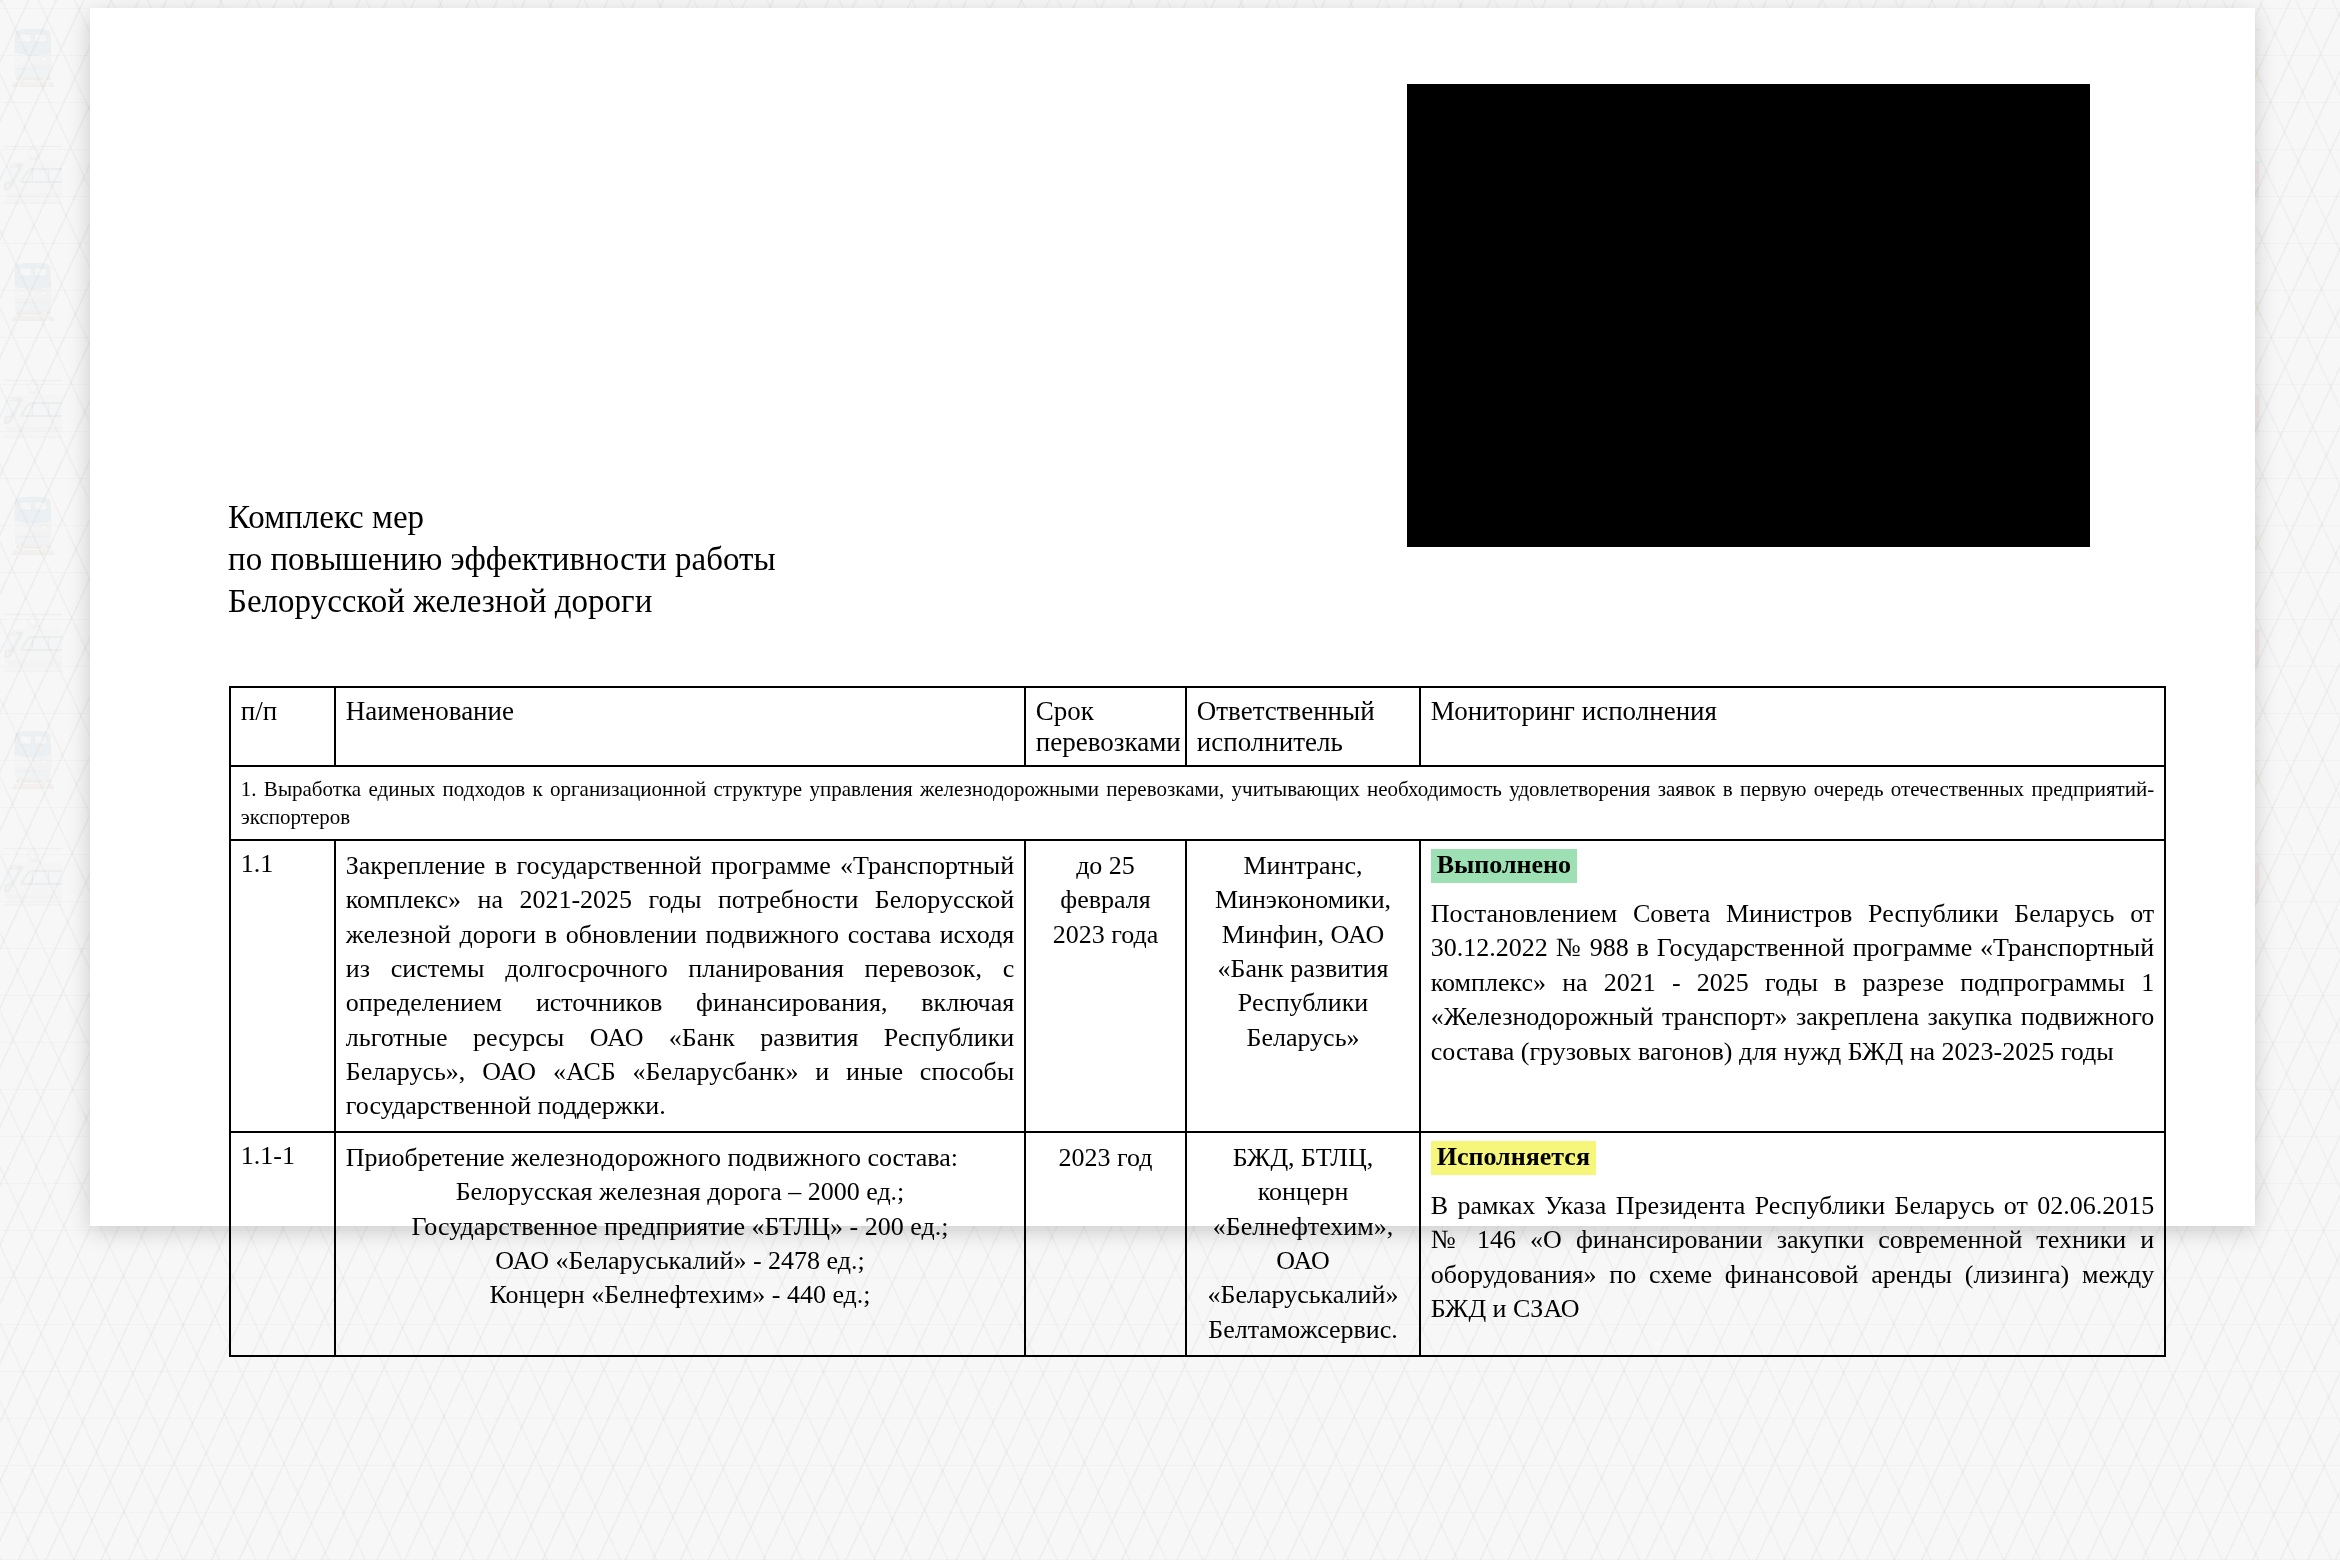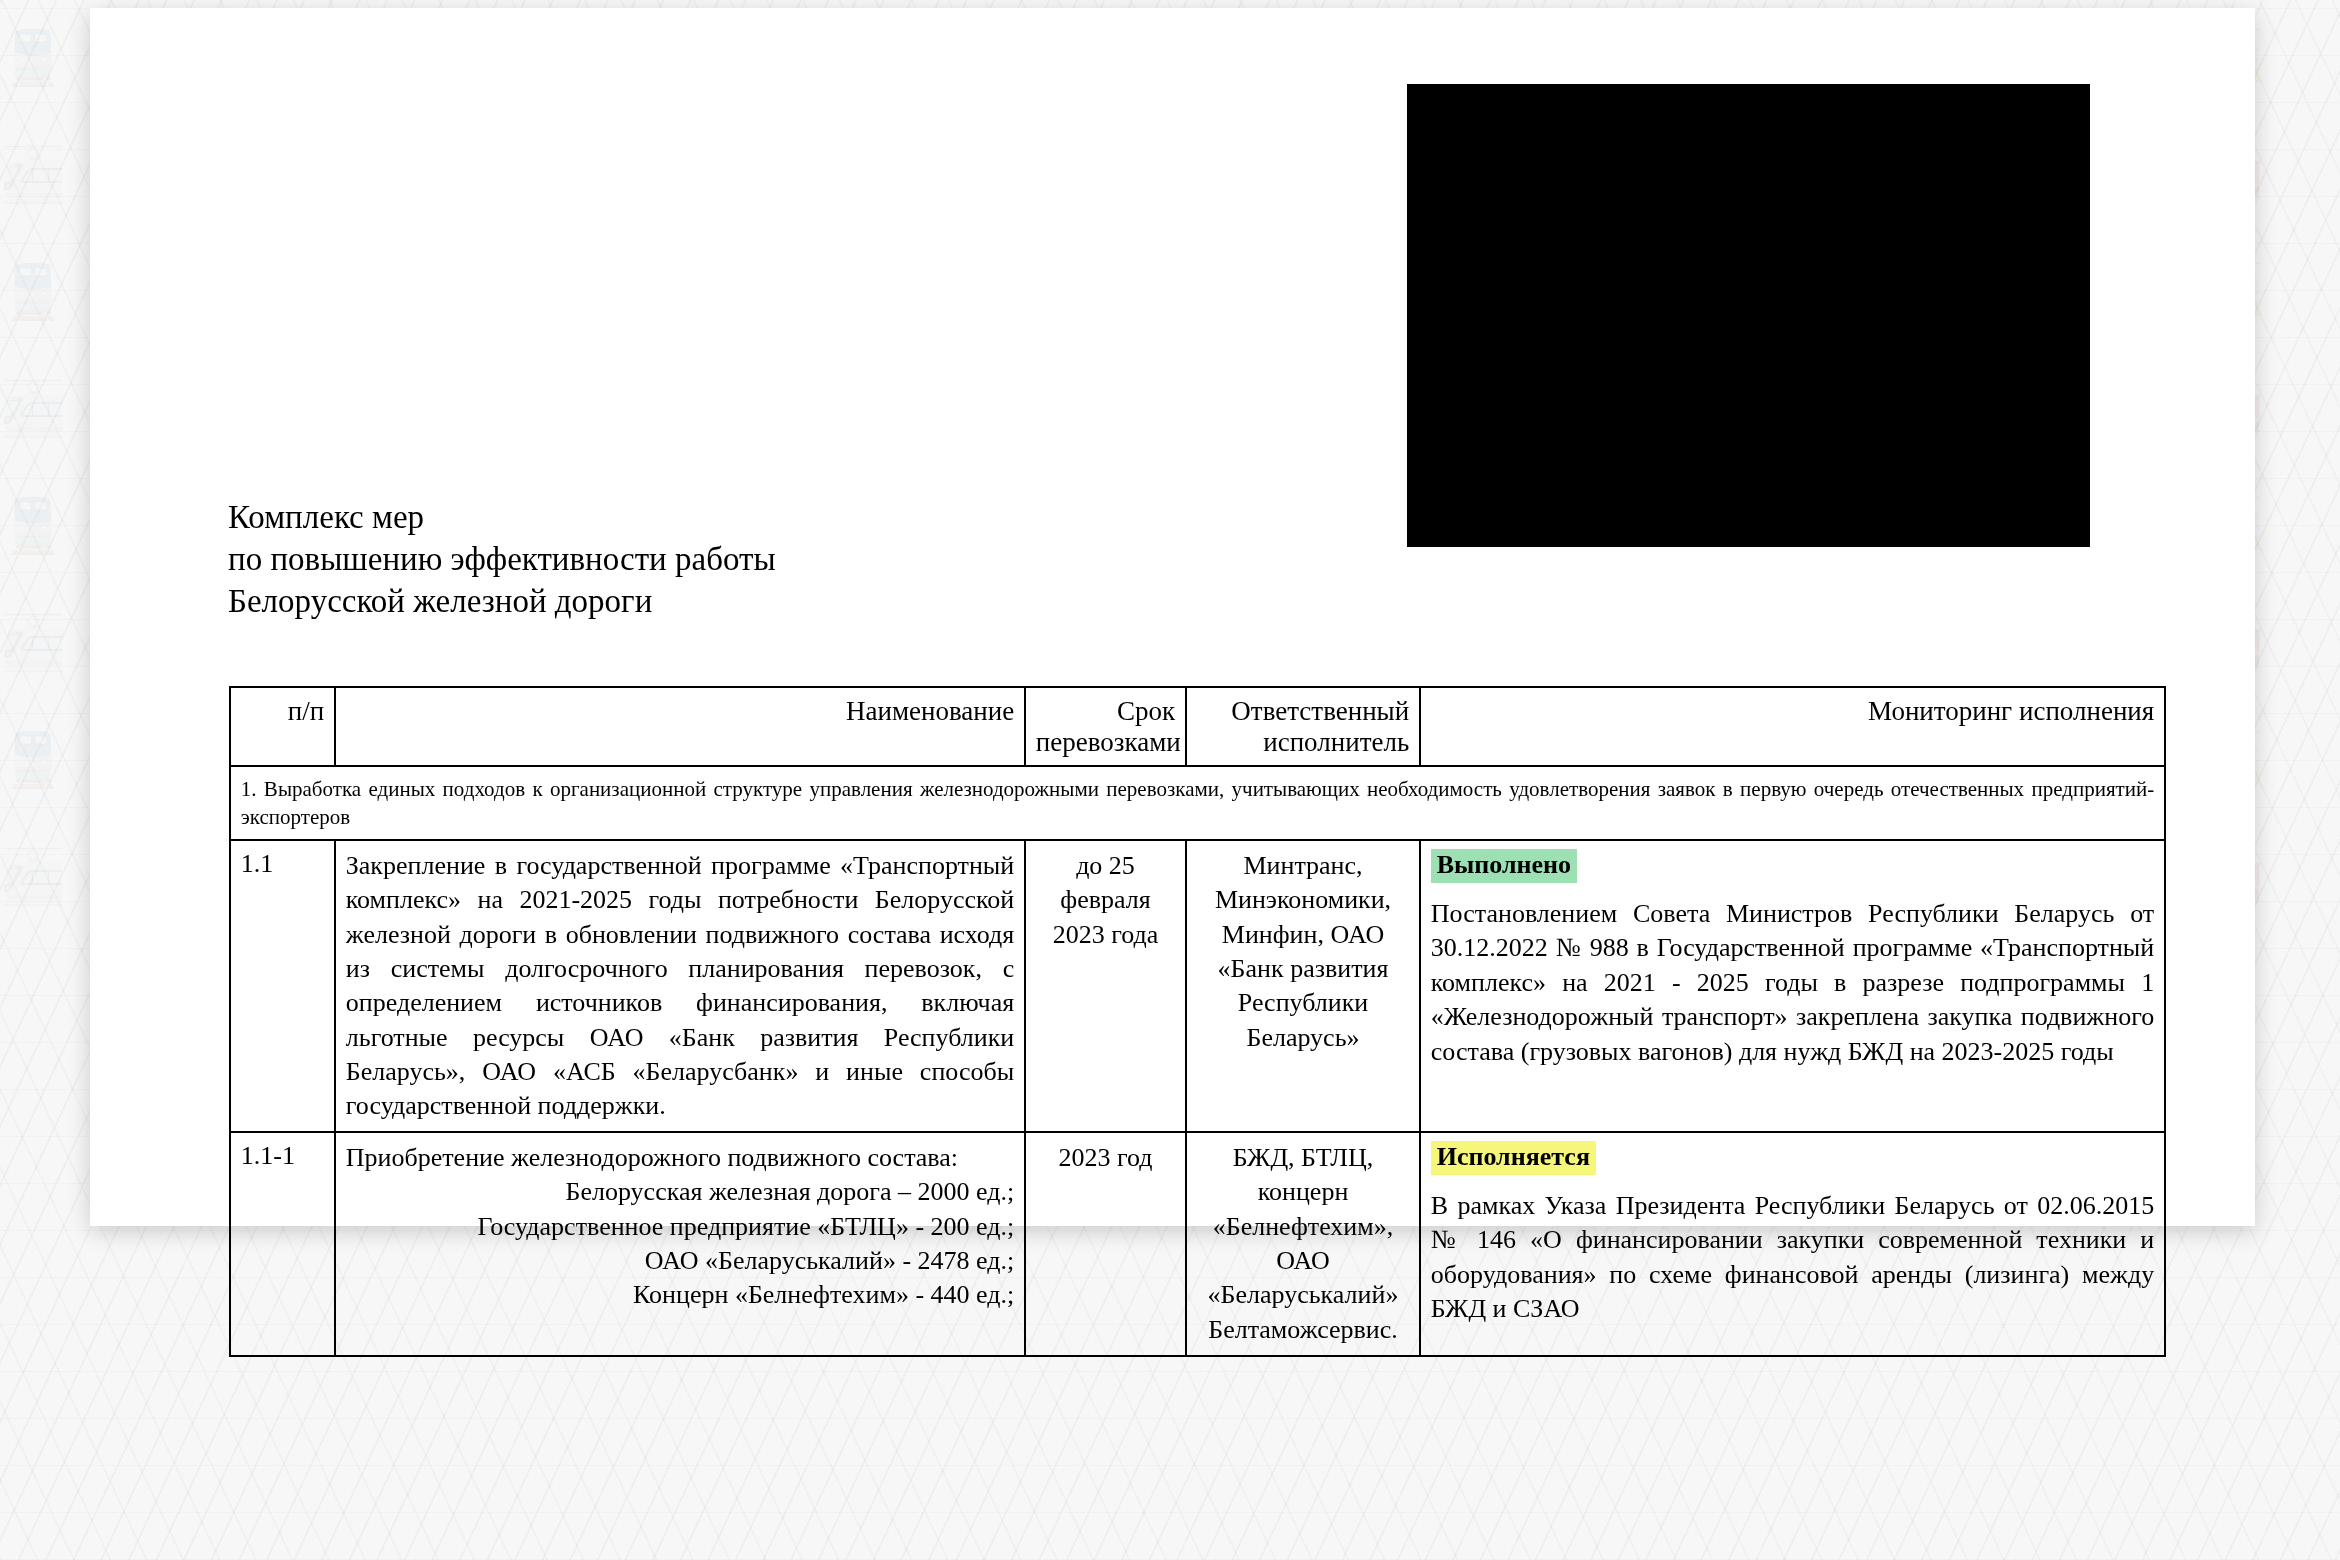--- a/index.html
+++ b/index.html
@@ -92,21 +92,21 @@
     font-weight: normal;
   }
 
   .col-num    { width: 105px; }
   .col-name   { width: 690px; }
   .col-term   { width: 161px; }
   .col-resp   { width: 234px; }
   .col-mon    { width: 745px; }
 
   thead td {
-    text-align: right;
+    text-align: left;
     vertical-align: middle;
     padding: 17.6px 7.8px;
     font-size: 27px;
     border-radius: 10px;
   }
 
   .section-row td {
     font-weight: bold;
     text-align: justify;
     text-align-last: justify;
@@ -140,21 +140,21 @@
   }
   .status-done { background: #9ce0b4; }
   .status-progress { background: #f6f67a; }
 
   .mon-text {
     display: block;
     text-align: justify;
     line-height: 1.33;
   }
 
-  .list-line { display: block; text-align: right; }
+  .list-line { display: block; text-align: center; }
   .just-line { display: block; text-align: justify; text-align-last: justify; }
   .just-line.end { text-align-last: left; }
 </style>
 </head>
 <body>
 
 <div id="page-root">
 
   <div class="bg-pattern"></div>
   <div class="bg-icons">

